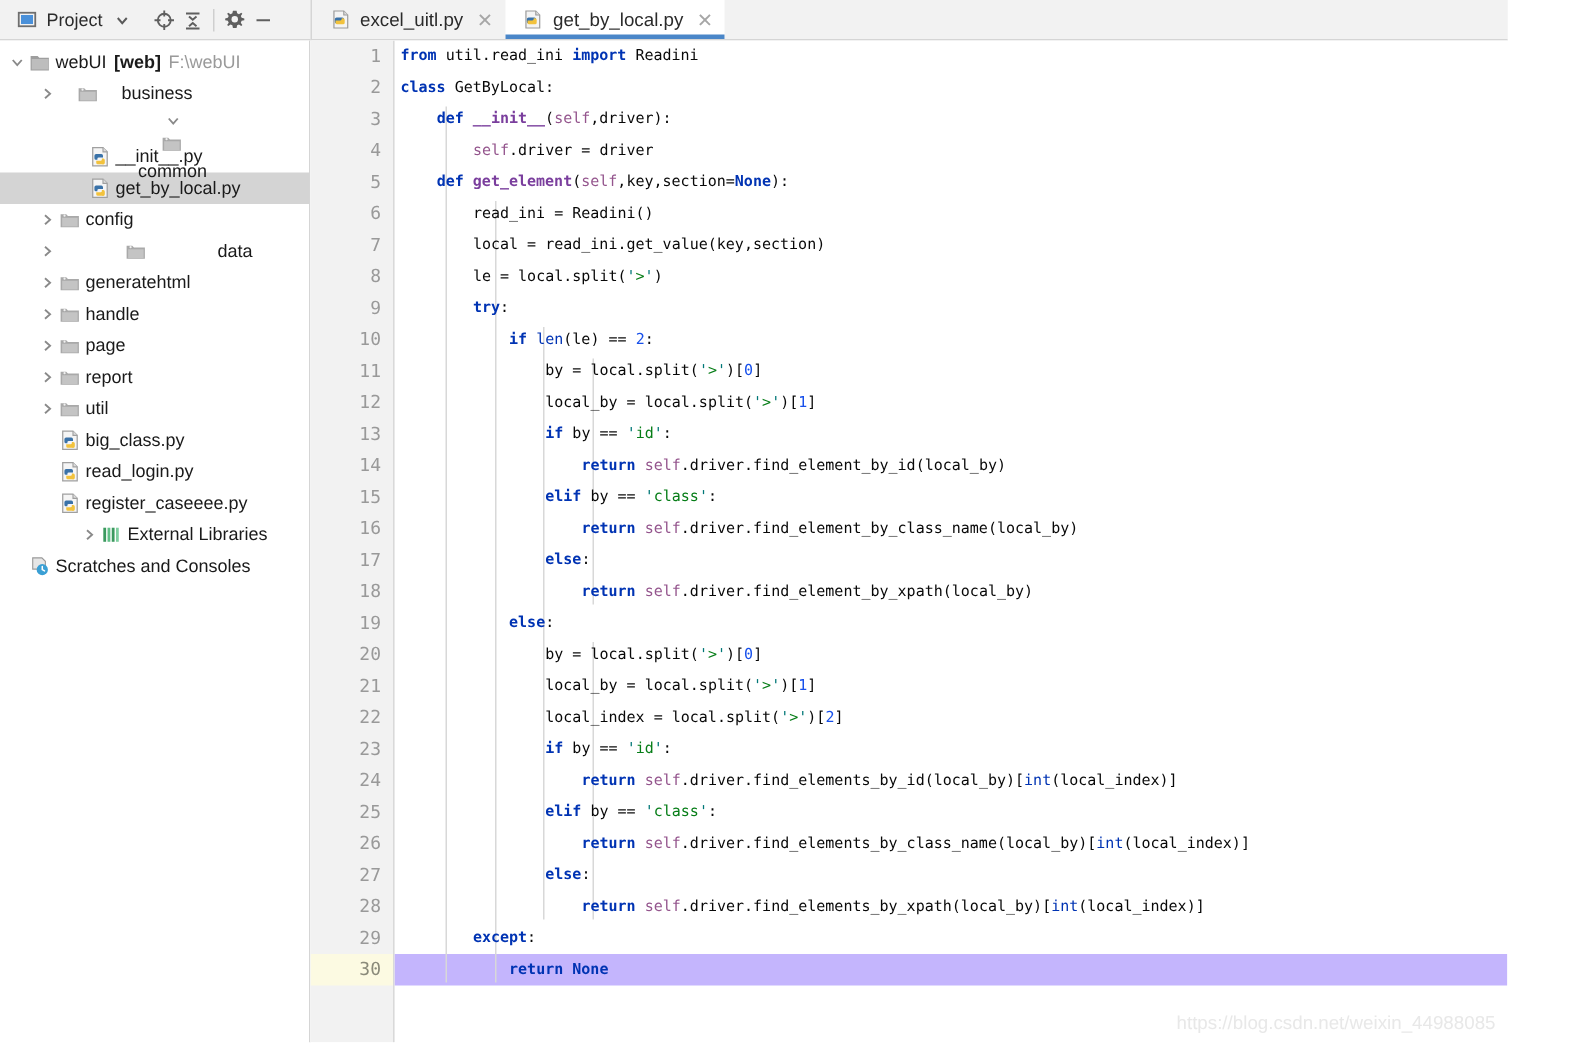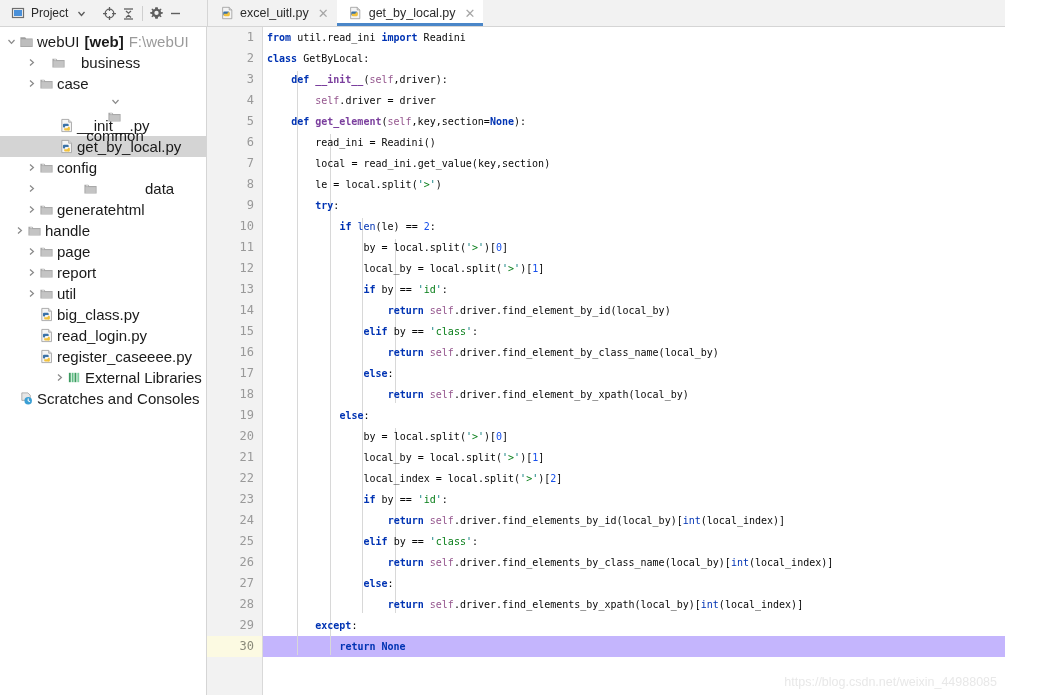--- a/index.html
+++ b/index.html
@@ -56,21 +56,21 @@
   
   .body-row { flex: 1 1 auto; display: flex; min-height: 0; }
 
   
   .tree {
     width: 207px; flex: 0 0 207px;
     background: #ffffff;
     border-right: 1px solid #d5d5d5;
     padding-top: 4px;
     overflow: hidden;
-    font-size: 15px;
+    font-size: 12px;
     color: #1a1a1a;
   }
   .node {
     display: flex; align-items: center;
     height: 21px; line-height: 21px;
     white-space: nowrap;
     cursor: default;
   }
   .node.sel { background: #d4d4d4; }
   .arrow {
@@ -240,35 +240,20 @@
           </span>
           <span class="nicon">
             <svg width="15" height="15" viewBox="0 0 16 16">
               <path d="M1.5 4 h4 l1.2 1.3 h7.8 v8 h-13 z" fill="#a9a9a9"></path>
               <path d="M2.6 6.5 h11 v6.3 h-11 z" fill="#c4c4c4"></path>
               <circle cx="4.3" cy="5.1" r="0.8" fill="#f0f0f0"></circle>
             </svg>
           </span>
           <span class="nlabel">business</span>
         </div>
-        <div class="node" style="padding-left: 24px;">
-          <span class="arrow">
-            <svg width="9" height="9" viewBox="0 0 9 9">
-              <path d="M3 1.5 L6.4 4.5 L3 7.5" fill="none" stroke="#8a8a8a" stroke-width="1.25"></path>
-            </svg>
-          </span>
-          <span class="nicon">
-            <svg width="15" height="15" viewBox="0 0 16 16">
-              <path d="M1.5 4 h4 l1.2 1.3 h7.8 v8 h-13 z" fill="#a9a9a9"></path>
-              <path d="M2.6 6.5 h11 v6.3 h-11 z" fill="#c4c4c4"></path>
-              <circle cx="4.3" cy="5.1" r="0.8" fill="#f0f0f0"></circle>
-            </svg>
-          </span>
-          <span class="nlabel">case</span>
-        </div>
         <div class="node" style="padding-left: 24px; flex-direction: column;">
           <span class="arrow">
             <svg width="9" height="9" viewBox="0 0 9 9">
               <path d="M1.5 3 L4.5 6.4 L7.5 3" fill="none" stroke="#8a8a8a" stroke-width="1.25"></path>
             </svg>
           </span>
           <span class="nicon">
             <svg width="15" height="15" viewBox="0 0 16 16">
               <path d="M1.5 4 h4 l1.2 1.3 h7.8 v8 h-13 z" fill="#a9a9a9"></path>
               <path d="M2.6 6.5 h11 v6.3 h-11 z" fill="#c4c4c4"></path>
@@ -339,21 +324,21 @@
           </span>
           <span class="nicon">
             <svg width="15" height="15" viewBox="0 0 16 16">
               <path d="M1.5 4 h4 l1.2 1.3 h7.8 v8 h-13 z" fill="#a9a9a9"></path>
               <path d="M2.6 6.5 h11 v6.3 h-11 z" fill="#c4c4c4"></path>
               <circle cx="4.3" cy="5.1" r="0.8" fill="#f0f0f0"></circle>
             </svg>
           </span>
           <span class="nlabel">generatehtml</span>
         </div>
-        <div class="node" style="padding-left: 12px;">
+        <div class="node" style="padding-left: 24px;">
           <span class="arrow">
             <svg width="9" height="9" viewBox="0 0 9 9">
               <path d="M3 1.5 L6.4 4.5 L3 7.5" fill="none" stroke="#8a8a8a" stroke-width="1.25"></path>
             </svg>
           </span>
           <span class="nicon">
             <svg width="15" height="15" viewBox="0 0 16 16">
               <path d="M1.5 4 h4 l1.2 1.3 h7.8 v8 h-13 z" fill="#a9a9a9"></path>
               <path d="M2.6 6.5 h11 v6.3 h-11 z" fill="#c4c4c4"></path>
               <circle cx="4.3" cy="5.1" r="0.8" fill="#f0f0f0"></circle>

